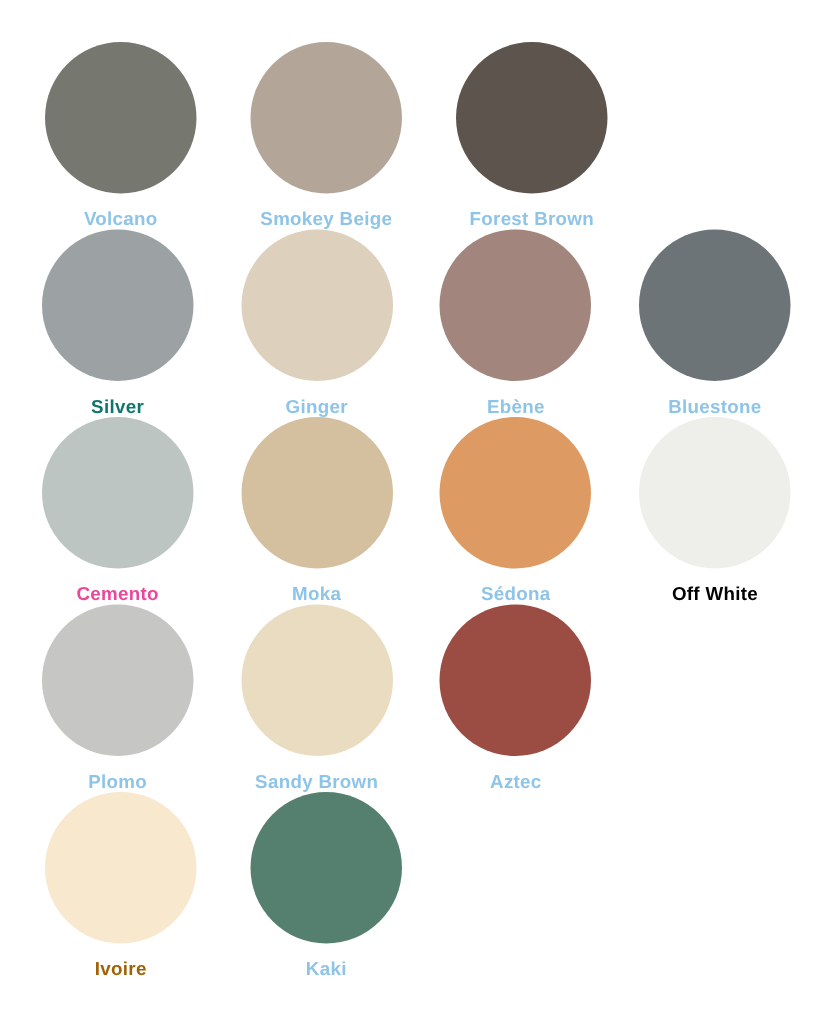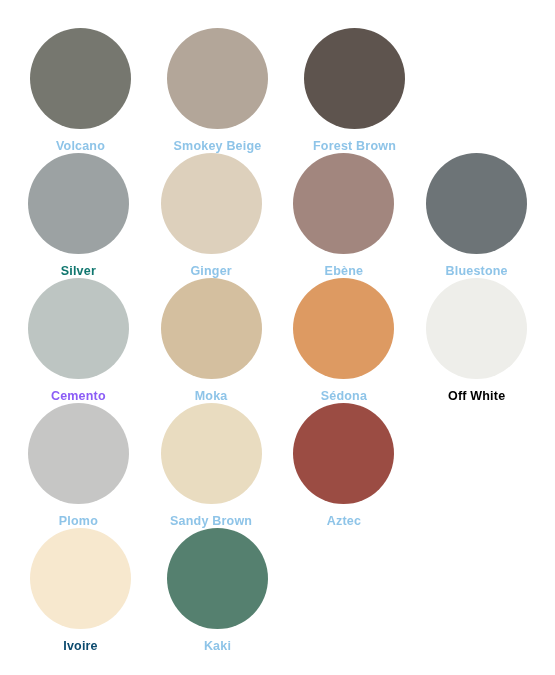--- a/index.html
+++ b/index.html
@@ -93,21 +93,21 @@
     </div>
     <div class="swatch-cell">
       <span class="swatch-circle" style="background: rgb(109, 116, 119);"></span>
       <span class="swatch-label" style="color: rgb(142, 196, 232);">Bluestone</span>
     </div>
   </div>
 
   <div class="swatch-row">
     <div class="swatch-cell">
       <span class="swatch-circle" style="background: rgb(189, 197, 194);"></span>
-      <span class="swatch-label" style="color: #8b5cf6;">Cemento</span>
+      <span class="swatch-label" style="color: #ec4899;">Cemento</span>
     </div>
     <div class="swatch-cell">
       <span class="swatch-circle" style="background: rgb(212, 191, 159);"></span>
       <span class="swatch-label" style="color: rgb(142, 196, 232);">Moka</span>
     </div>
     <div class="swatch-cell">
       <span class="swatch-circle" style="background: rgb(221, 154, 98);"></span>
       <span class="swatch-label" style="color: rgb(142, 196, 232);">Sédona</span>
     </div>
     <div class="swatch-cell">
@@ -131,21 +131,21 @@
     </div>
     <div class="swatch-cell empty">
       <span class="swatch-circle"></span>
       <span class="swatch-label" style="color: rgb(142, 196, 232);"></span>
     </div>
   </div>
 
   <div class="swatch-row">
     <div class="swatch-cell">
       <span class="swatch-circle" style="background: rgb(247, 232, 206);"></span>
-      <span class="swatch-label" style="color: #0c4a6e;">Ivoire</span>
+      <span class="swatch-label" style="color: #a16207;">Ivoire</span>
     </div>
     <div class="swatch-cell">
       <span class="swatch-circle" style="background: rgb(85, 128, 111);"></span>
       <span class="swatch-label" style="color: rgb(142, 196, 232);">Kaki</span>
     </div>
     <div class="swatch-cell empty">
       <span class="swatch-circle"></span>
       <span class="swatch-label" style="color: rgb(142, 196, 232);"></span>
     </div>
   </div>

